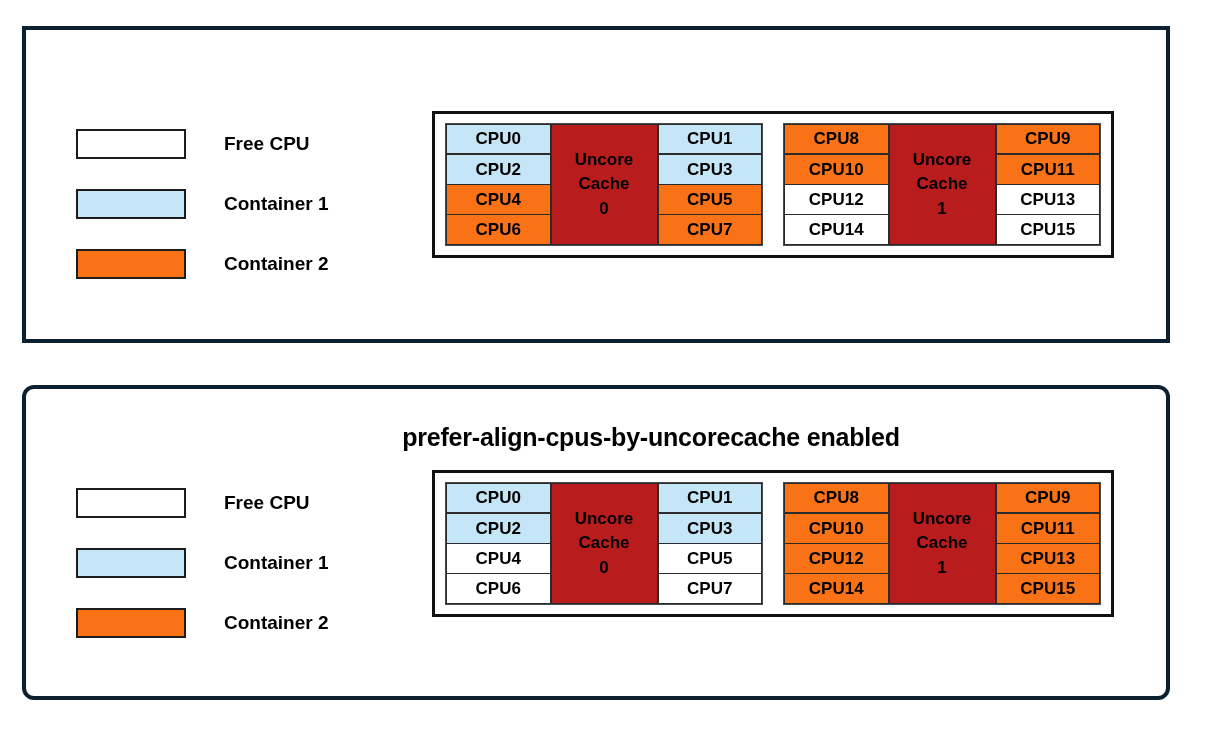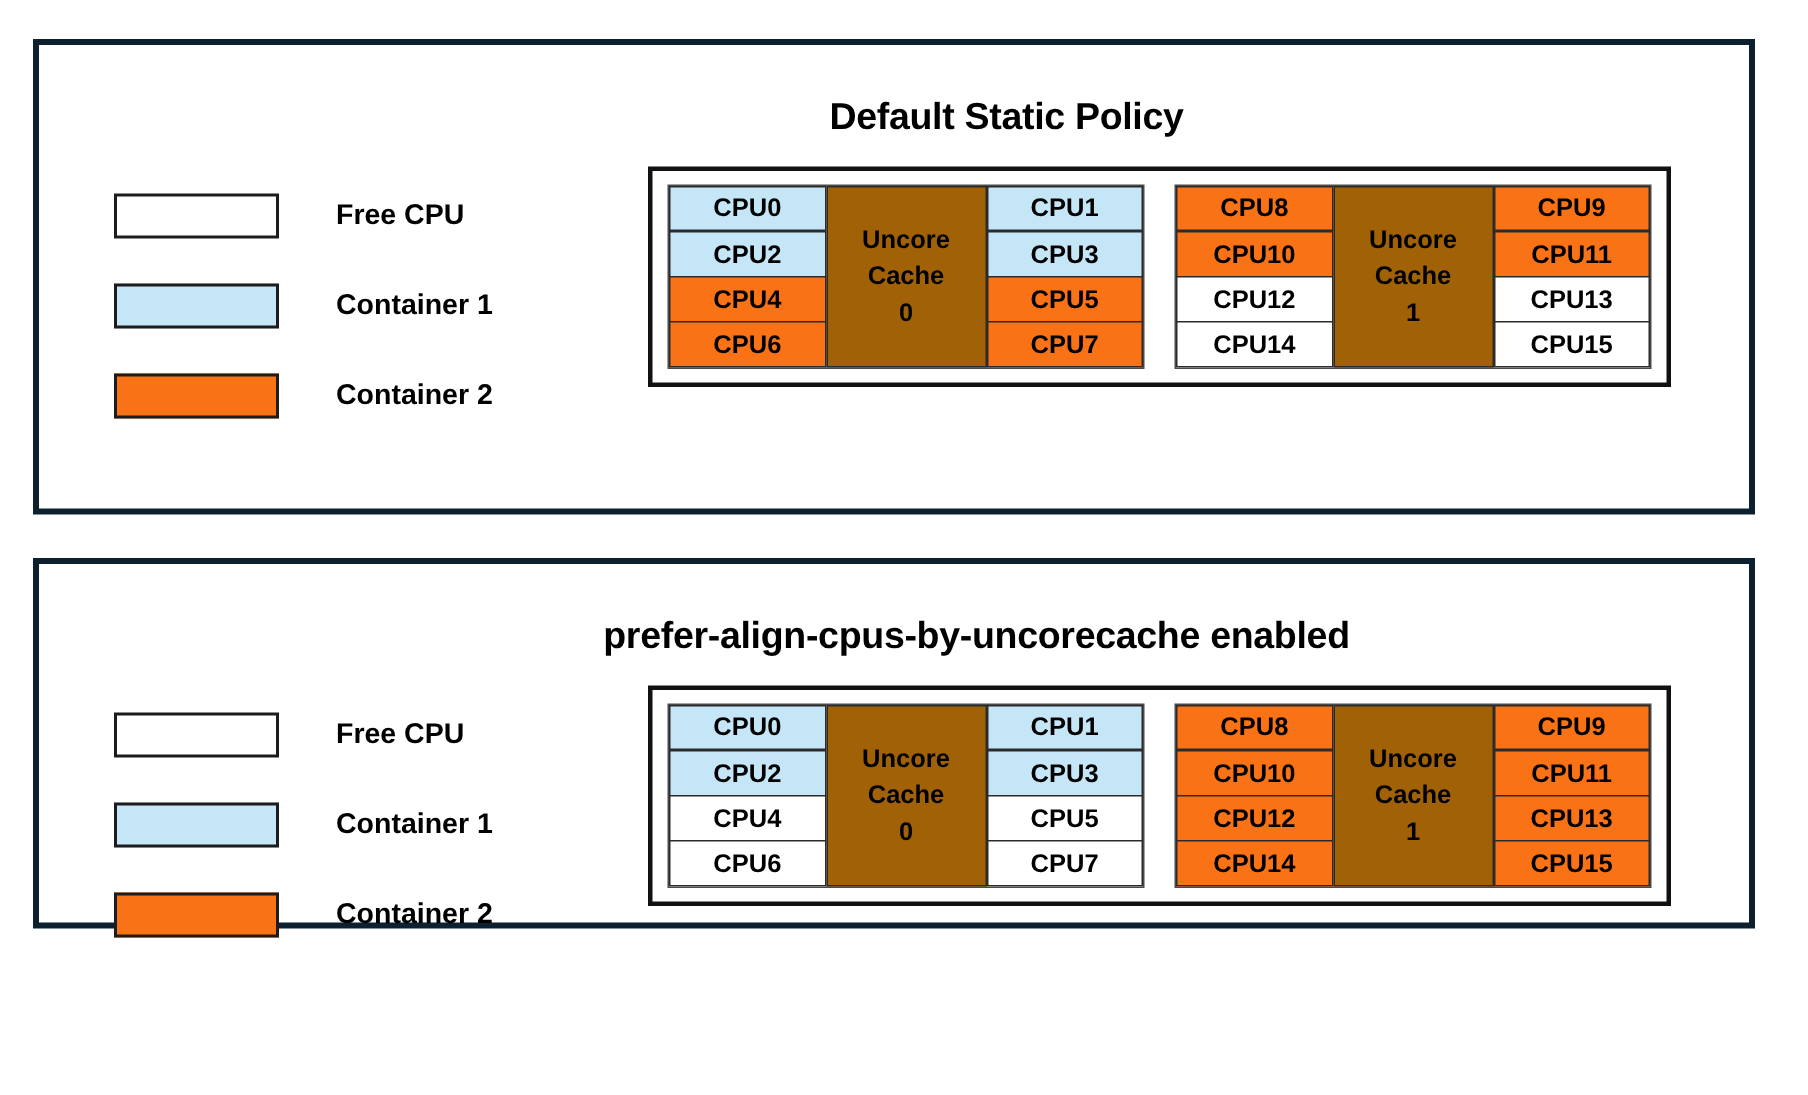--- a/index.html
+++ b/index.html
@@ -17,21 +17,21 @@
 
   .panel {
     position: absolute;
     left: 22px;
     width: 1148px;
     border: 4px solid #0d2030;
     box-sizing: border-box;
     background: #ffffff;
   }
   #panel-1 { top: 26px;  height: 317px; }
-  #panel-2 { top: 372px; height: 247px; }
+  #panel-2 { top: 385px; height: 315px; border-radius: 12px; }
 
   
   .panel-title {
     position: absolute;
     top: 34px;
     left: 0;
     width: 100%;
     text-align: center;
     font-weight: bold;
     font-size: 25px;
@@ -103,21 +103,21 @@
     display: flex;
     align-items: center;
     justify-content: center;
     font-weight: bold;
     font-size: 17px;
     color: #000000;
     line-height: 1;
   }
   .cache-box {
     flex: 0 0 107px;
-    background: #a16207;
+    background: #b91c1c;
     border: 1px solid #2b2b2b;
     box-sizing: border-box;
     display: flex;
     flex-direction: column;
     align-items: center;
     justify-content: center;
     font-weight: bold;
     font-size: 17px;
     color: #000000;
     line-height: 1.42;
@@ -127,21 +127,20 @@
 
   
   .fill-free { background: #ffffff; }
   .fill-c1   { background: #c5e6f7; }
   .fill-c2   { background: #f97316; }
 </style>
 </head>
 <body>
 
 <section class="panel" id="panel-1">
-  <div class="panel-title">Default Static Policy</div>
 
   <div class="legend">
     <div class="legend-row">
       <span class="legend-swatch fill-free"></span>
       <span class="legend-label">Free CPU</span>
     </div>
     <div class="legend-row">
       <span class="legend-swatch fill-c1"></span>
       <span class="legend-label">Container 1</span>
     </div>

